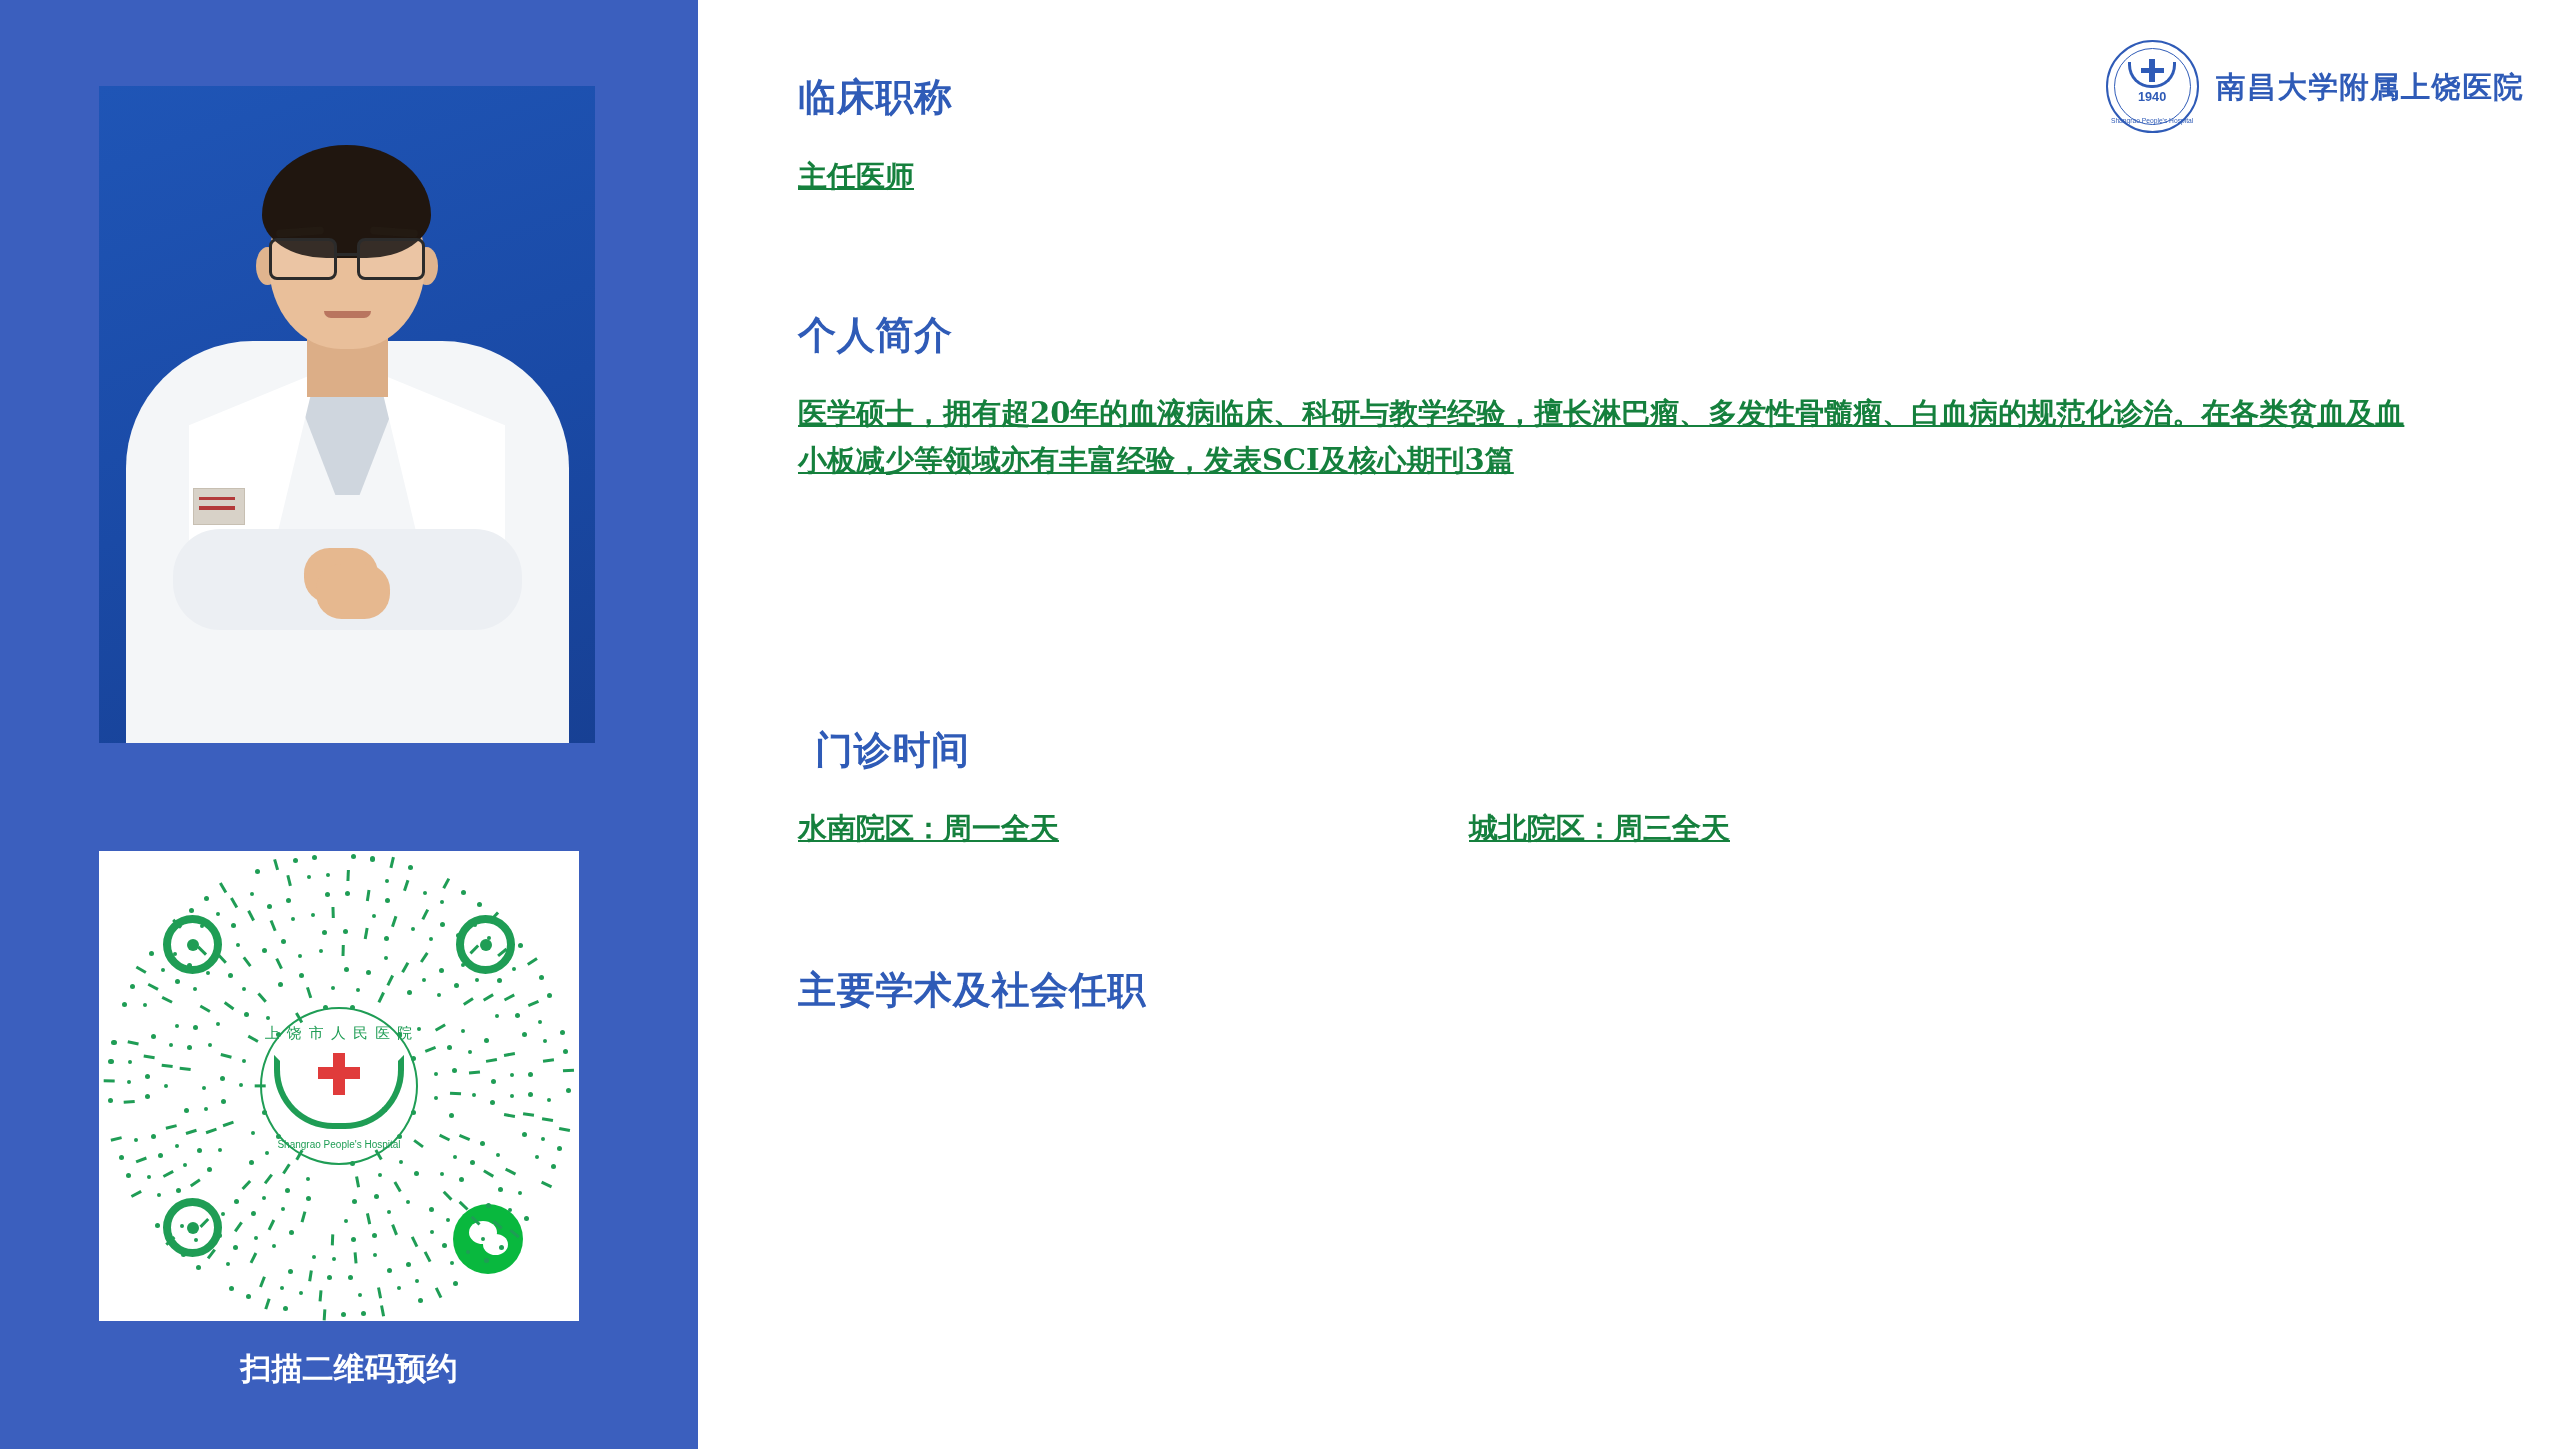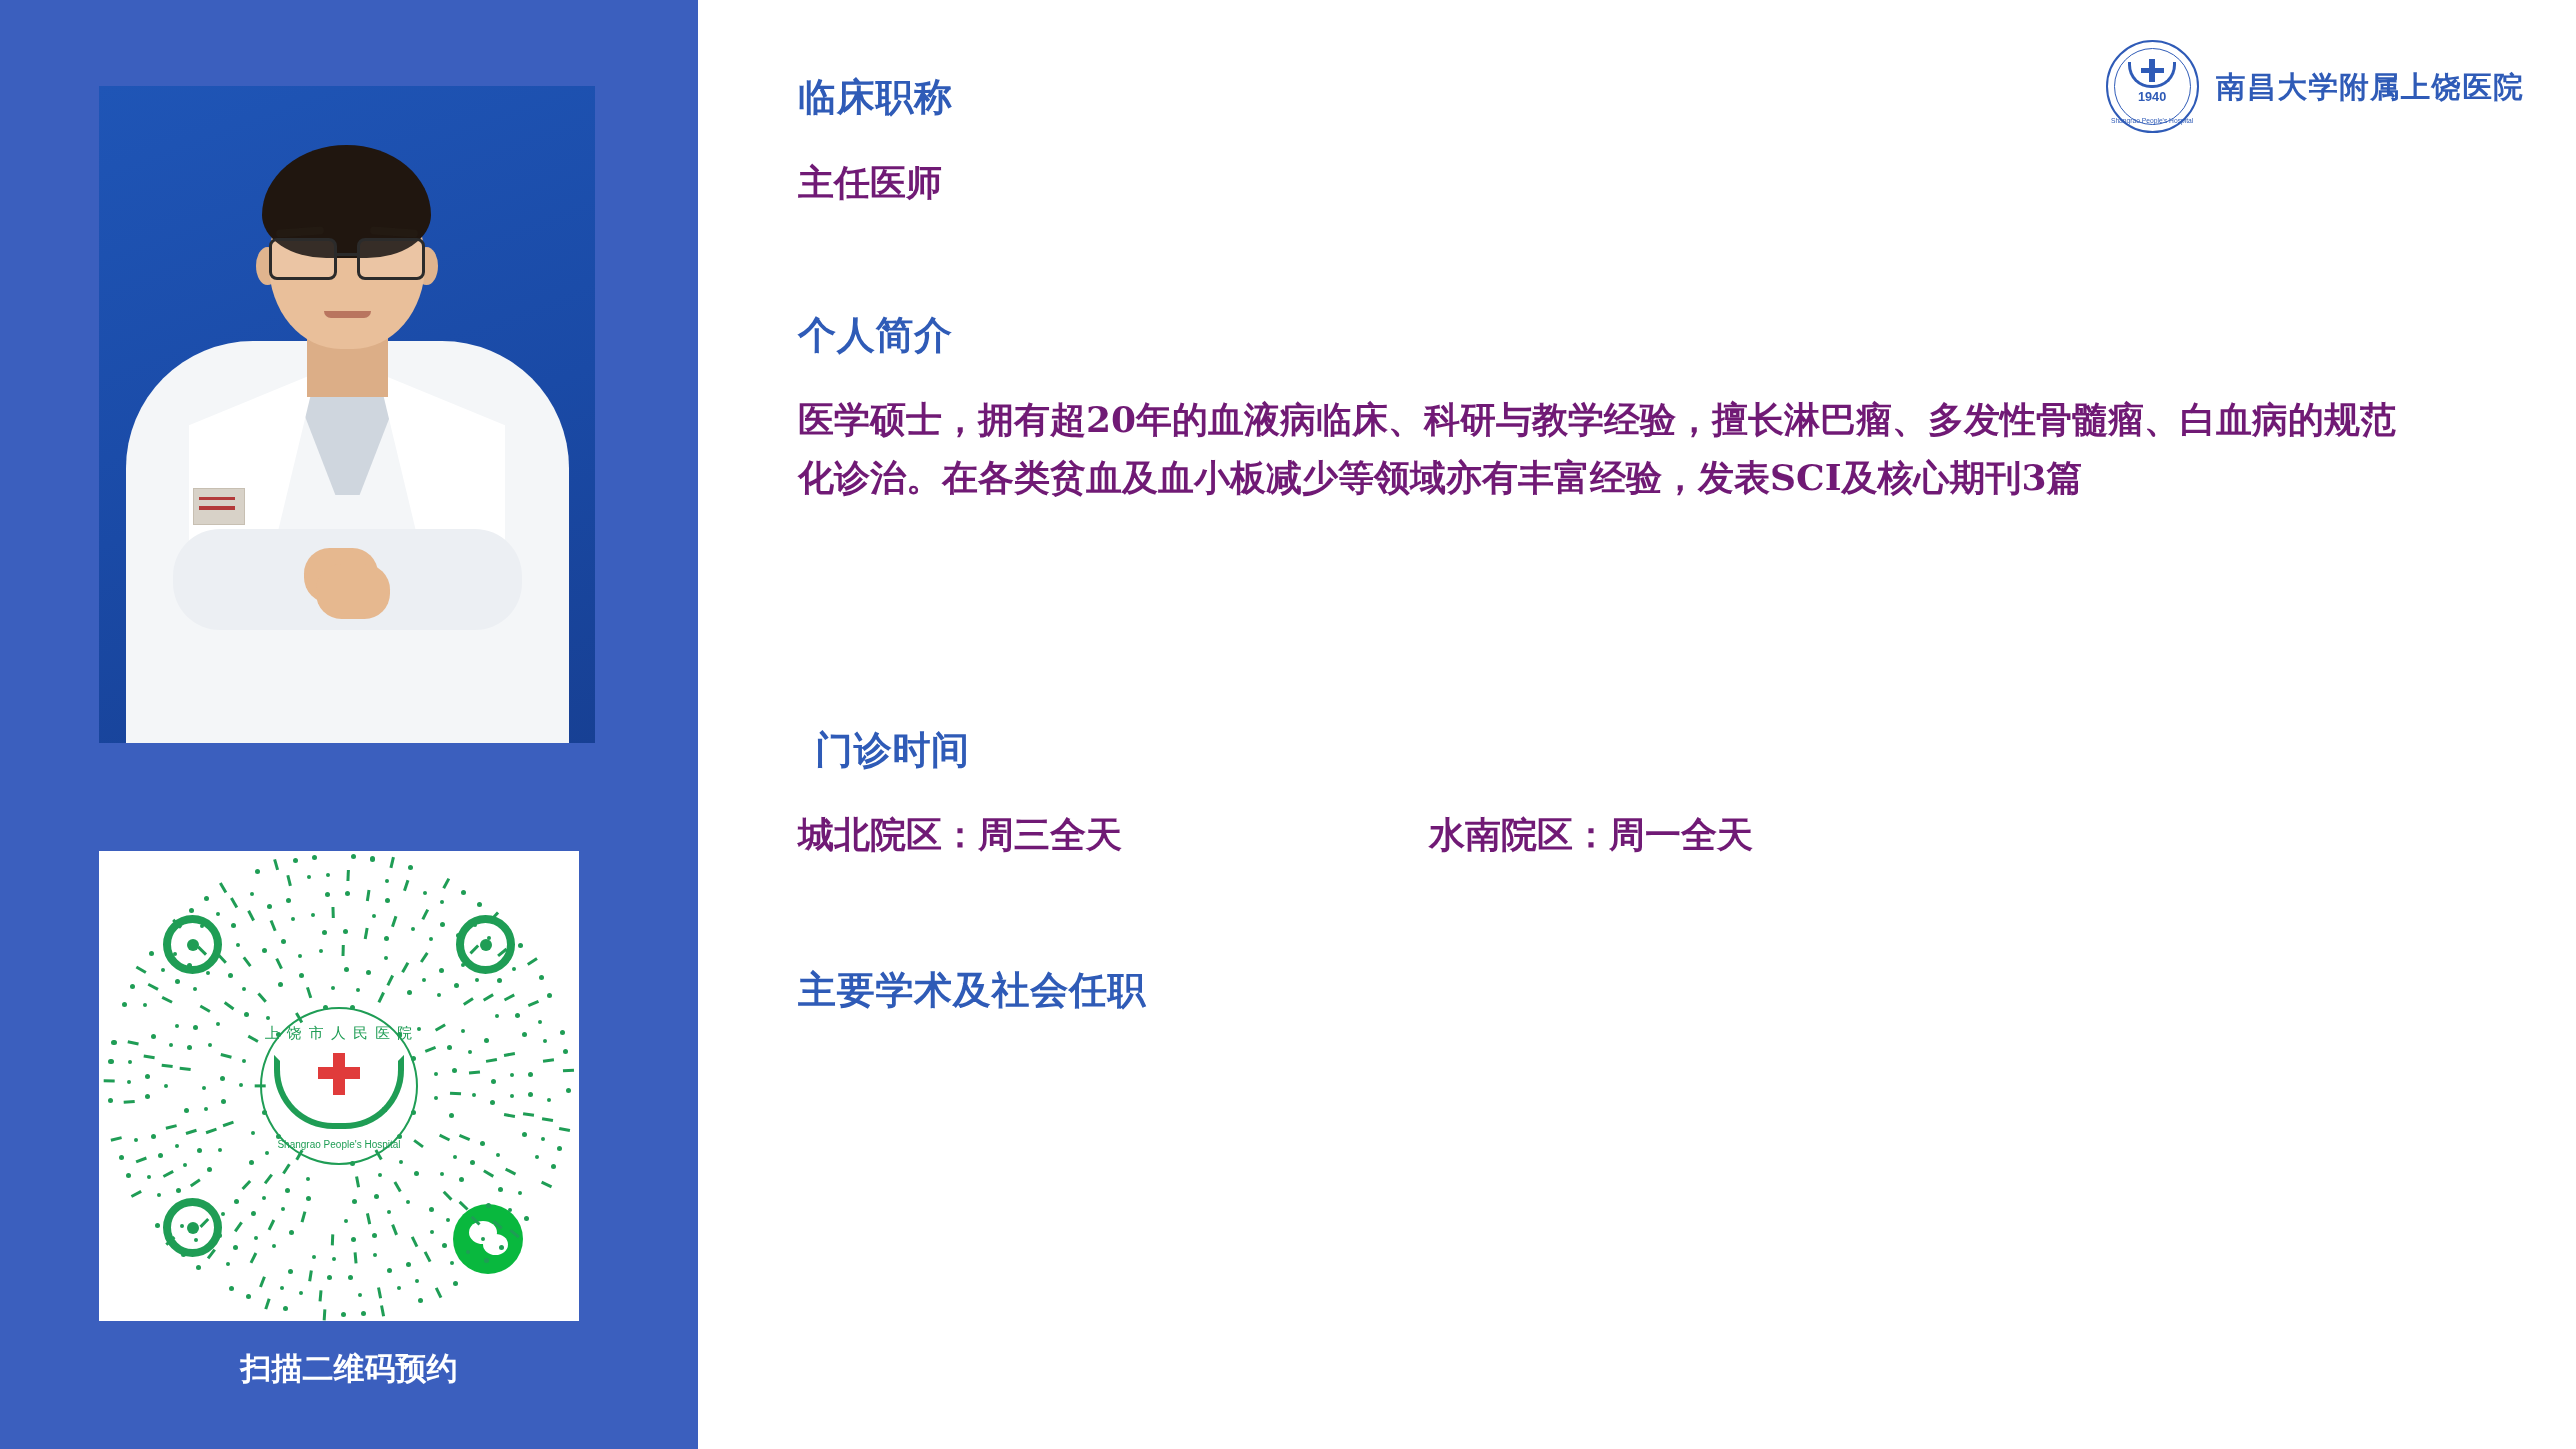--- a/index.html
+++ b/index.html
@@ -355,26 +355,27 @@
     height: 1449px;
   }
   .section-heading {
     color: #2f5bb7;
     font-family: "DejaVu Sans", sans-serif;
     font-weight: bold;
     font-size: 38px;
     letter-spacing: 0.7px;
   }
   .body-text {
-    color: #701a75;
+    color: #15803d;
     font-family: "DejaVu Serif", serif;
     font-weight: bold;
-    font-size: 36px;
+    font-size: 29px;
     line-height: 1.62;
     max-width: 1617px;
+    text-decoration: underline;
   }
 
   .blk-title-1 { position: absolute; left: 0; top: 72px; }
   .blk-body-1  { position: absolute; left: 0; top: 153px; }
 
   .blk-title-2 { position: absolute; left: 0; top: 310px; }
   .blk-body-2  { position: absolute; left: 0; top: 390px; }
 
   .blk-title-3 { position: absolute; left: 17px; top: 725px; }
   .blk-clinic  { position: absolute; left: 0; top: 805px; width: 1617px; }
@@ -882,21 +883,21 @@
 
     <div class="section-heading blk-title-1">临床职称</div>
     <div class="body-text blk-body-1">主任医师</div>
 
     <div class="section-heading blk-title-2">个人简介</div>
     <div class="body-text blk-body-2">医学硕士，拥有超20年的血液病临床、科研与教学经验，擅长淋巴瘤、多发性骨髓瘤、白血病的规范化诊治。在各类贫血及血小板减少等领域亦有丰富经验，发表SCI及核心期刊3篇</div>
 
     <div class="section-heading blk-title-3">门诊时间</div>
     <div class="blk-clinic">
       <div class="clinic-row">
+        <div class="body-text clinic-col-2">水南院区：周一全天</div>
         <div class="body-text clinic-col-1">城北院区：周三全天</div>
-        <div class="body-text clinic-col-2">水南院区：周一全天</div>
       </div>
     </div>
 
     <div class="section-heading blk-title-4">主要学术及社会任职</div>
   </div>
 </div>
 
 
 </body></html>

